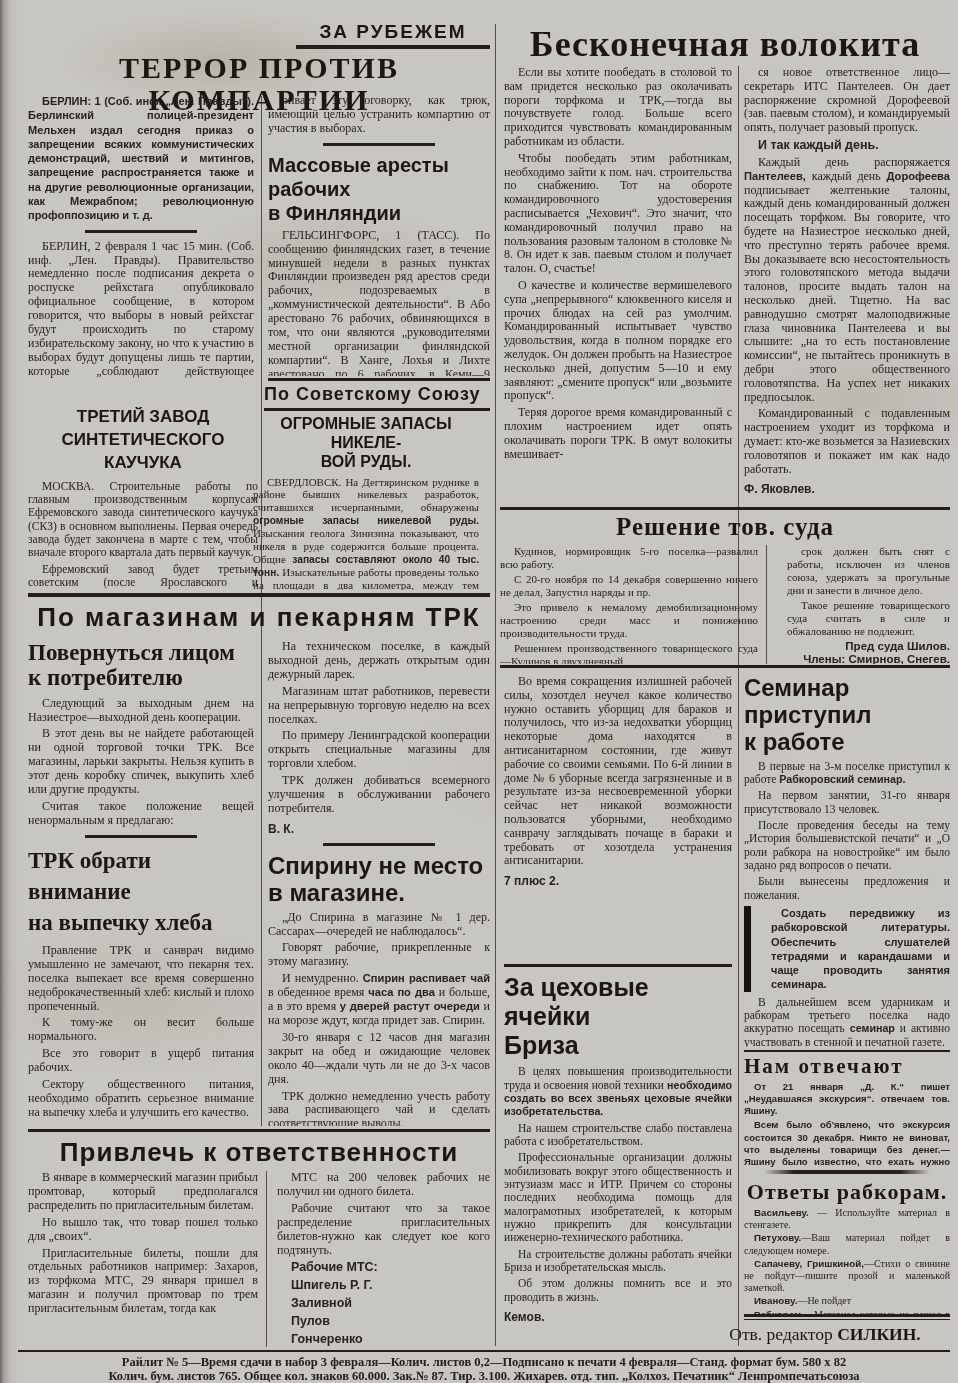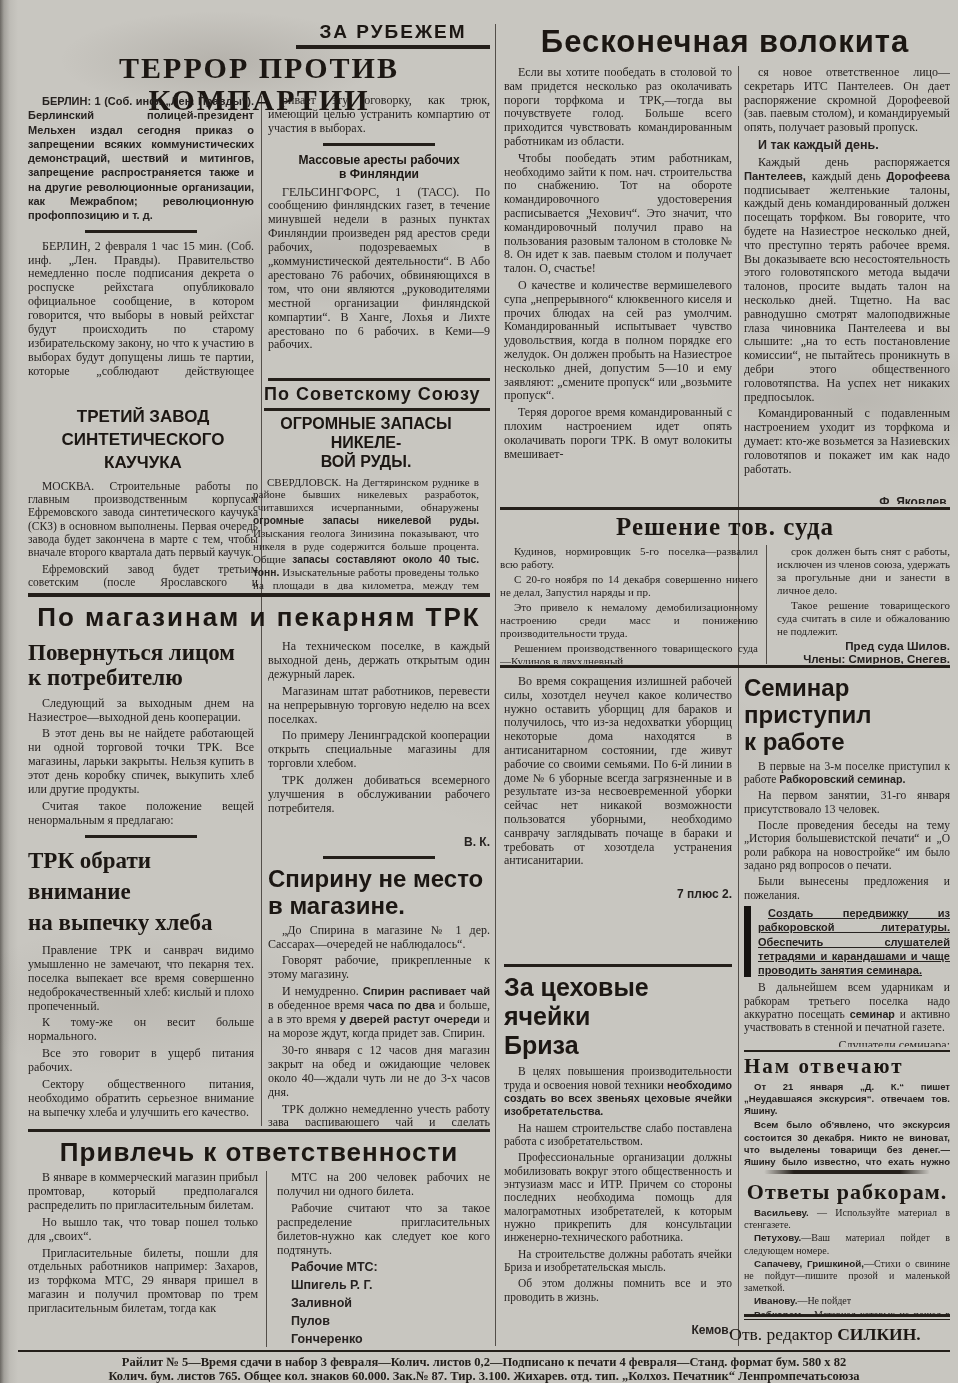--- a/index.html
+++ b/index.html
@@ -16,44 +16,44 @@
   .abs{position:absolute;overflow:hidden;}
   .hrule{position:absolute;background:#241f1a;}
   .vrule{position:absolute;width:1px;background:rgba(38,32,26,.72);}
   p{margin:0 0 3px;text-indent:14px;text-align:justify;}
   .bA{font-size:12px;line-height:1.16;}
   .bB{font-size:12px;line-height:1.15;}
   .bSm{font-size:11px;line-height:1.17;}
   .bK{font-size:11.5px;line-height:1.16;}
   .lead{font:bold 11px/1.3 "Liberation Sans",sans-serif;}
   .sep{width:112px;height:3px;background:#241f1a;margin:7px auto;}
-  .sig{display:block;text-align:right;font:bold 12px "Liberation Sans",sans-serif;margin-top:19px;text-indent:0;}
+  .sig{display:block;font:bold 12px "Liberation Sans",sans-serif;margin-top:6px;text-indent:0;}
   .sigline{display:block;text-align:right;font:bold 11.5px "Liberation Sans",sans-serif;margin:1px 0;text-indent:0;}
   .rb{font-weight:bold;font-family:"Liberation Sans",sans-serif;font-size:.93em;}
   .hl{font-weight:bold;white-space:pre-line;color:#1c1713;}
   .kicker-zr{font:bold 19px/1 "Liberation Sans",sans-serif;letter-spacing:2px;text-align:center;color:#1c1713;}
   .kicker-bar{height:4px;background:#241f1a;margin-top:4px;}
   .hl-terror{font-family:"Liberation Serif",serif;font-size:30px;line-height:1.05;letter-spacing:2px;text-align:center;}
-  .hl-fin{font-family:"Liberation Sans",sans-serif;font-size:12px;line-height:1.2;text-align:center;margin:2px 0 4px;}
-  .hl-volokita{font-family:Liberation Sans, sans-serif;font-size:31px;line-height:1;letter-spacing:1px;text-align:center;}
+  .hl-fin{font-family:"Liberation Sans",sans-serif;font-size:20px;line-height:1.2;text-align:left;margin:2px 0 4px;}
+  .hl-volokita{font-family:Liberation Serif, serif;font-size:36px;line-height:1;letter-spacing:1px;text-align:center;}
   .hl-sud{font-family:"Liberation Serif",serif;font-size:25px;line-height:1;letter-spacing:1px;text-align:center;margin-bottom:6px;}
   .hl-kauchuk{font-family:"Liberation Sans",sans-serif;font-size:17px;line-height:1.35;text-align:center;margin-bottom:5px;}
   .kicker-soviet{font:bold 18px/1.1 "Liberation Sans",sans-serif;letter-spacing:1px;color:#1c1713;border-bottom:3px solid #241f1a;padding-bottom:3px;}
   .hl-nikel{font-family:"Liberation Sans",sans-serif;font-size:16px;line-height:1.2;text-align:center;margin-bottom:4px;}
   .hl-trksec{font:bold 26px/1.1 "Liberation Sans",sans-serif;letter-spacing:2px;text-align:center;color:#1c1713;}
   .hl-pover{font-family:"Liberation Serif",serif;font-size:23px;line-height:1.1;margin-bottom:6px;}
   .hl-vypechka{font-family:"Liberation Serif",serif;font-size:23px;line-height:1.35;margin-bottom:6px;}
   .hl-spirin{font-family:"Liberation Sans",sans-serif;font-size:24px;line-height:1.12;margin-bottom:4px;}
   .hl-privlech{font:bold 26px/1 "Liberation Sans",sans-serif;letter-spacing:1px;text-align:center;color:#1c1713;}
   .hl-hoz,.hl-briz{font-family:"Liberation Sans",sans-serif;font-size:25px;line-height:1.15;margin-bottom:6px;}
   .hl-seminar{font-family:"Liberation Sans",sans-serif;font-size:24px;line-height:1.12;margin-bottom:4px;}
   .hl-nam{font-family:"Liberation Serif",serif;font-size:21px;line-height:1;letter-spacing:2px;text-align:left;margin-bottom:4px;}
   .hl-otvety{font-family:"Liberation Serif",serif;font-size:22px;line-height:1;letter-spacing:1px;text-align:center;margin:3px 0 4px;}
   .subhead{font:bold 12.5px/1.2 "Liberation Sans",sans-serif;margin:3px 0;text-indent:14px;text-align:left;}
-  .resolution{font:bold 11px/1.3 "Liberation Sans",sans-serif;border-left:7px solid #151210;padding-left:7px;margin:4px 0;text-align:justify;text-decoration:underline;}
+  .resolution{font:bold 11px/1.3 "Liberation Sans",sans-serif;border-left:7px solid #151210;padding-left:20px;margin:4px 0;text-align:justify;}
   .resolution p{text-indent:10px;margin:0;}
   .cols{display:flex;}
   .c2{border-left:1px solid rgba(38,32,26,.72);}
   .nam-body p{font:bold 9.5px/1.28 "Liberation Sans",sans-serif;text-indent:10px;margin:0 0 2px;}
   .otv-body p{font-size:10px;line-height:1.22;text-indent:10px;margin:0 0 1px;}
   .otv-body .rb{font-size:.98em;}
   .ornament{height:4px;background:linear-gradient(90deg,transparent,#241f1a 18%,#241f1a 82%,transparent);border-radius:2px;}
   .rule-double{height:6px;border-top:3px solid #241f1a;border-bottom:1px solid #241f1a;box-sizing:border-box;}
   .editor{font:17.5px/1.2 "Liberation Serif",serif;text-align:center;color:#1c1713;}
   .editor .rb{font-family:inherit;font-size:1em;}
@@ -189,21 +189,21 @@
 
   <div class="abs" style="left:500px;top:514px;width:450px;height:150px">
     <div class="hl hl-sud">Решение  тов.  суда</div>
     <div class="cols sudb">
       <div style="width:258px;padding-right:8px">
         <p>Кудинов, нормировщик 5-го поселка—развалил всю работу.</p>
         <p>С 20-го ноября по 14 декабря совершенно ничего не делал, Запустил наряды и пр.</p>
         <p>Это привело к немалому демобилизационному настроению среди масс и понижению производительности труда.</p>
         <p>Решением производственного товарищеского суда—Кудинов в двухдневный</p>
       </div>
-      <div class="c2" style="flex:1;padding-left:10px">
+      <div class="c2" style="flex:1;padding-left:20px">
         <p>срок должен быть снят с работы, исключен из членов союза, удержать за прогульные дни и занести в личное дело.</p>
         <p>Такое решение товарищеского суда считать в силе и обжалованию не подлежит.</p>
         <span class="sigline">Пред суда Шилов.</span>
         <span class="sigline">Члены: Смирнов, Снегев.</span>
 
       </div>
     </div>
   </div>
 
   <div class="hrule" style="left:500px;top:665px;width:450px;height:3px"></div>

